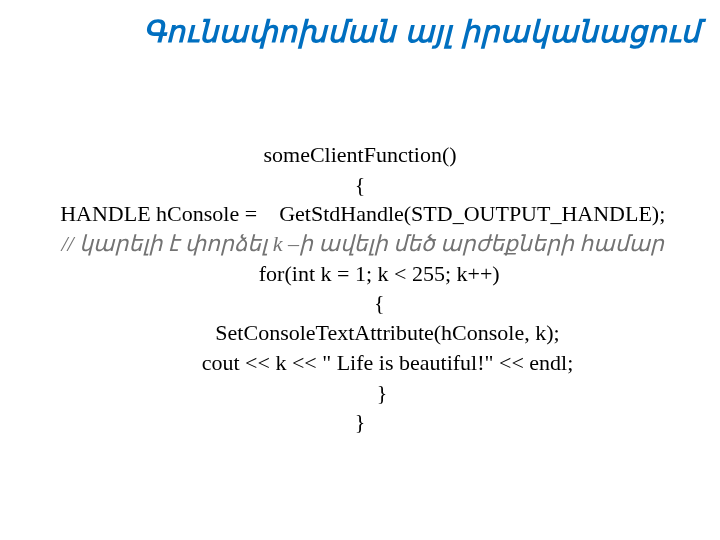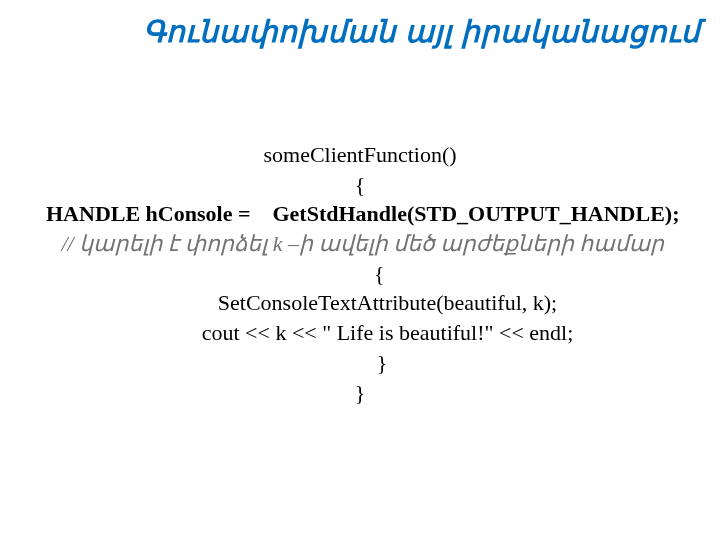--- a/index.html
+++ b/index.html
@@ -38,39 +38,40 @@
     right: 30px;
     font-size: 22px;
     line-height: 1.35;
     color: #000;
     text-align: center;
   }
   .line {
     white-space: pre;
   }
   .bold {
-    font-weight: 700;
+    font-weight: 400;
   }
   .comment {
     color: #737373;
     font-style: italic;
   }
 </style>
 </head>
 <body>
 
 <div class="slide">
 
   <div class="title">Գունափոխման այլ իրականացում</div>
 
   <div class="code-block">
     <div class="line">someClientFunction()</div>
     <div class="line">{</div>
     <div class="line bold"> HANDLE hConsole =    GetStdHandle(STD_OUTPUT_HANDLE);</div>
     <div class="line comment"> // կարելի է փորձել k –ի ավելի մեծ արժեքների համար</div>
+    <div class="line">       for(int k = 1; k &lt; 255; k++)</div>
     <div class="line">       {</div>
-    <div class="line">          SetConsoleTextAttribute(beautiful, k);</div>
+    <div class="line">          SetConsoleTextAttribute(hConsole, k);</div>
     <div class="line">          cout &lt;&lt; k &lt;&lt; " Life is beautiful!" &lt;&lt; endl;</div>
     <div class="line">        }</div>
     <div class="line">}</div>
   </div>
 
 </div>
 
 </body></html>

